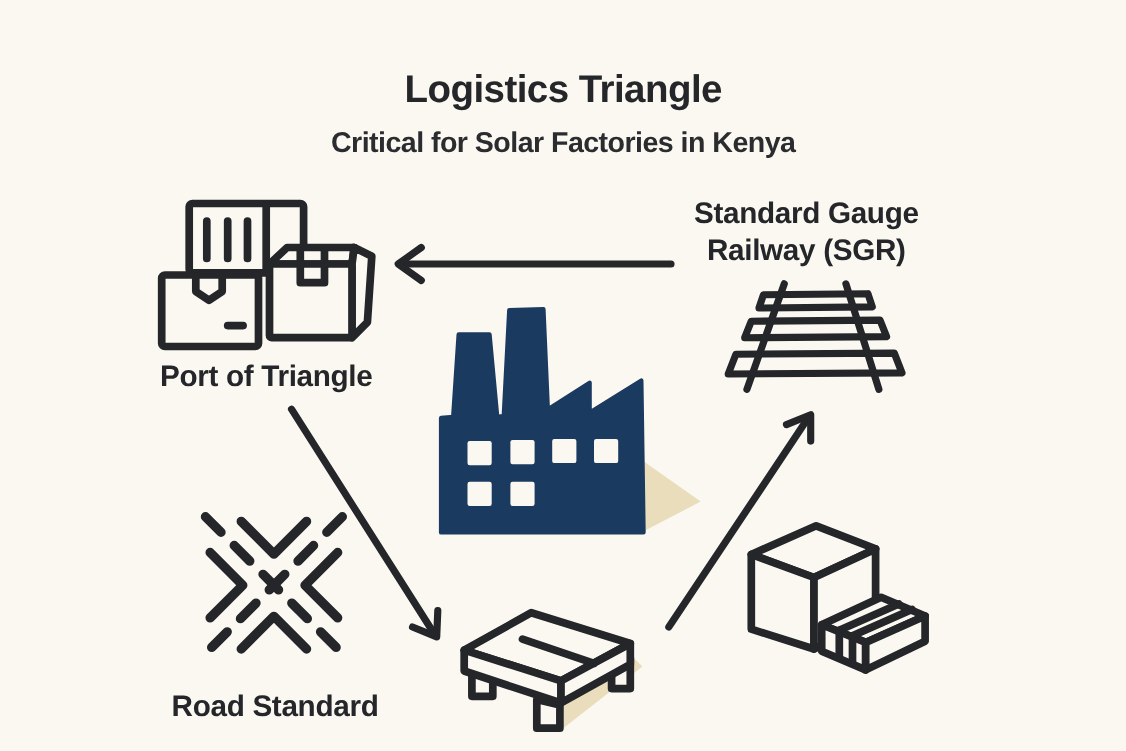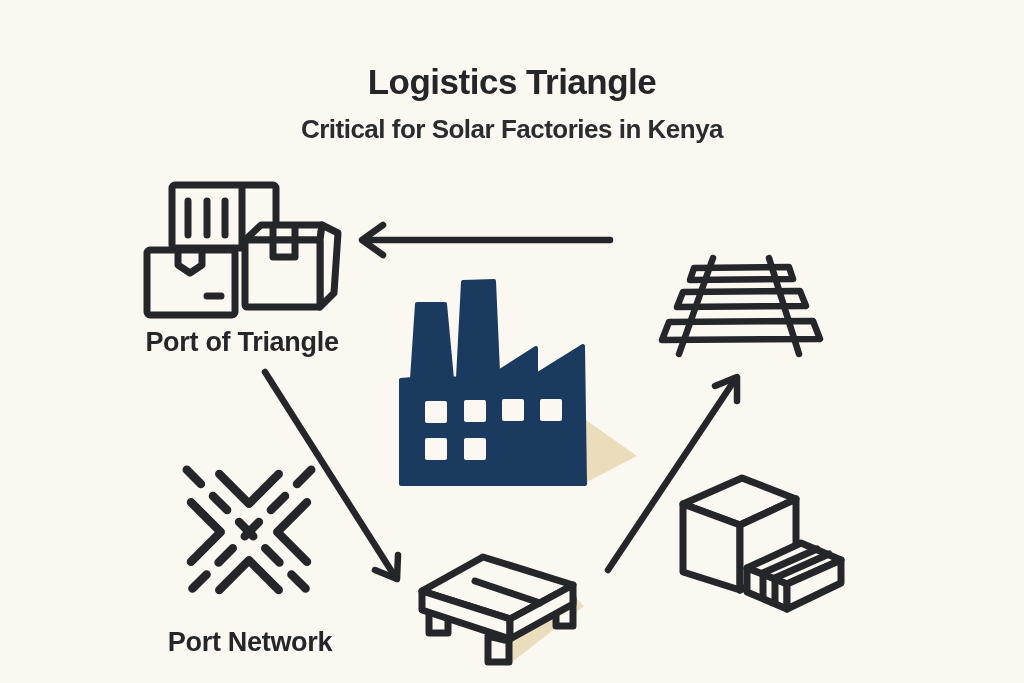--- a/index.html
+++ b/index.html
@@ -63,20 +63,21 @@
       <rect x="245" y="208" width="75" height="67" rx="2" fill="#fbf8f1"></rect>
       <path d="M273,196 L273,225 L295,225 L295,196"></path>
 
       <rect x="147" y="218" width="88" height="65" rx="3" fill="#fbf8f1"></rect>
       <path d="M178,219 L178,233 L190,241 L202,233 L202,219"></path>
       <line x1="207" y1="264" x2="221" y2="264"></line>
     </g>
   </svg>
   <div class="abs node-label lbl-port">Port of Triangle</div>
 
+  <div class="abs node-label lbl-sgr">Standard Gauge Railway (SGR)</div>
   <svg class="abs" style="left:655px;top:215px" width="175" height="125" viewBox="655 215 175 125">
     <g stroke="#24262a" stroke-width="6.5" fill="none" stroke-linecap="round" stroke-linejoin="round">
       <polygon points="694,236 789,235 793,247 690,248"></polygon>
       <polygon points="683,260 800,259 806,274 677,275"></polygon>
       <polygon points="669,290 813,289 820,307 662,308"></polygon>
       <line x1="713" y1="226" x2="679" y2="322"></line>
       <line x1="769" y1="226" x2="799" y2="322"></line>
     </g>
   </svg>
 
@@ -99,21 +100,21 @@
   <svg class="abs" style="left:150px;top:418px" width="200" height="178" viewBox="0 0 200 178">
     <g transform="translate(99,82) rotate(45)" stroke="#24262a" stroke-width="8.5" fill="none" stroke-linecap="round" stroke-linejoin="round">
       <path d="M 62,20 L 20,20 L 20,62"></path>
       <path d="M -62,20 L -20,20 L -20,62"></path>
       <path d="M 62,-20 L 20,-20 L 20,-62"></path>
       <path d="M -62,-20 L -20,-20 L -20,-62"></path>
       <path d="M -88,0 L 88,0" stroke-dasharray="20 17"></path>
       <path d="M 0,-88 L 0,88" stroke-dasharray="20 17"></path>
     </g>
   </svg>
-  <div class="abs node-label lbl-road">Port Network</div>
+  <div class="abs node-label lbl-road">Road Standard</div>
 
   <svg class="abs" style="left:405px;top:510px" width="215" height="135" viewBox="405 510 215 135">
     <polygon points="500,618 572,562 584,574 512,630" fill="#e9ddbb"></polygon>
     <g stroke="#24262a" stroke-width="7" fill="#fbf8f1" stroke-linecap="round" stroke-linejoin="round">
       <path d="M429,577 L429,601 L448,601 L448,584 Z"></path>
       <path d="M488,604 L488,630 L509,630 L509,609 Z"></path>
       <path d="M556,573 L556,594 L573,594 L573,566 Z"></path>
       <path d="M422,559 L483,525 L573,553 L510,587 Z"></path>
       <path d="M422,559 L422,578 L510,607 L510,587 Z"></path>
       <path d="M510,587 L510,607 L573,572 L573,553 Z"></path>

